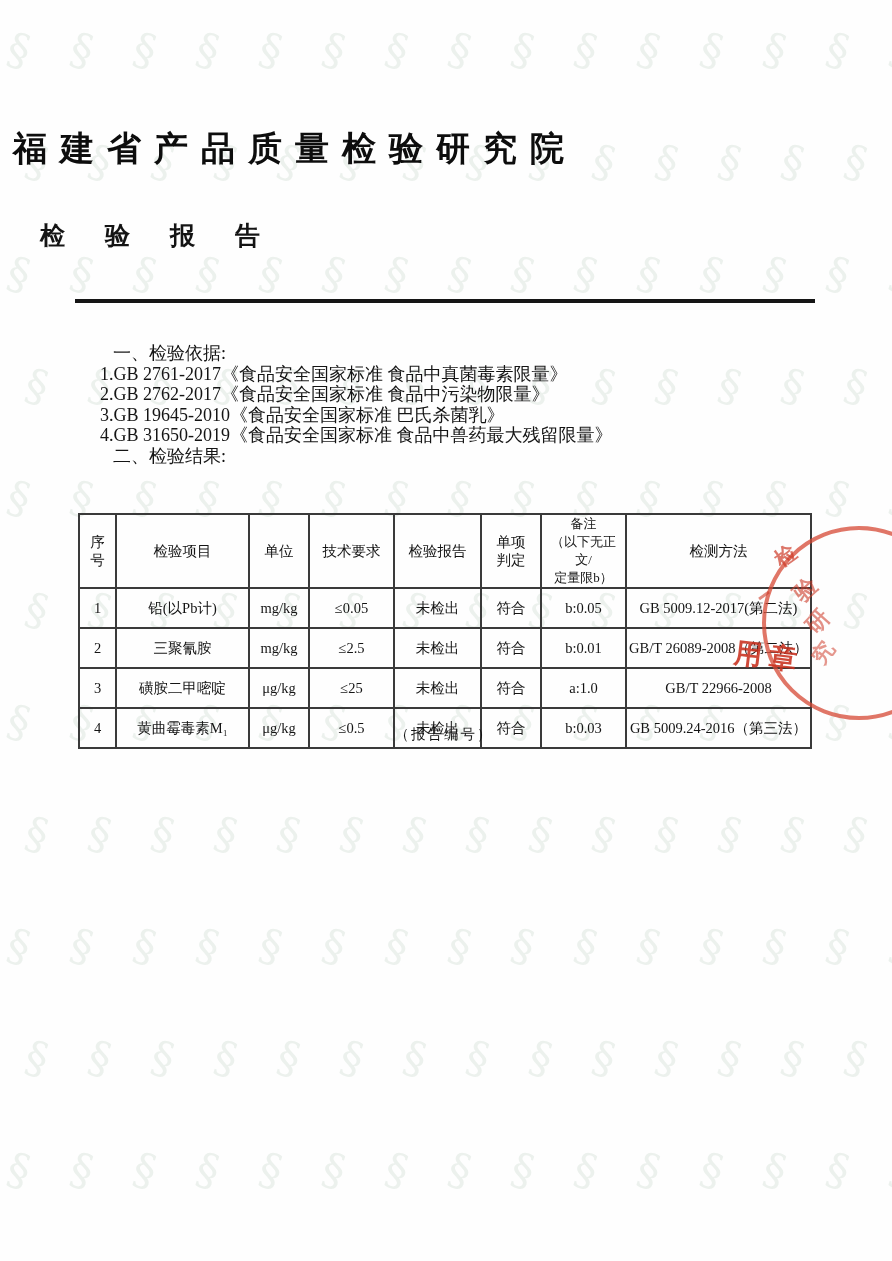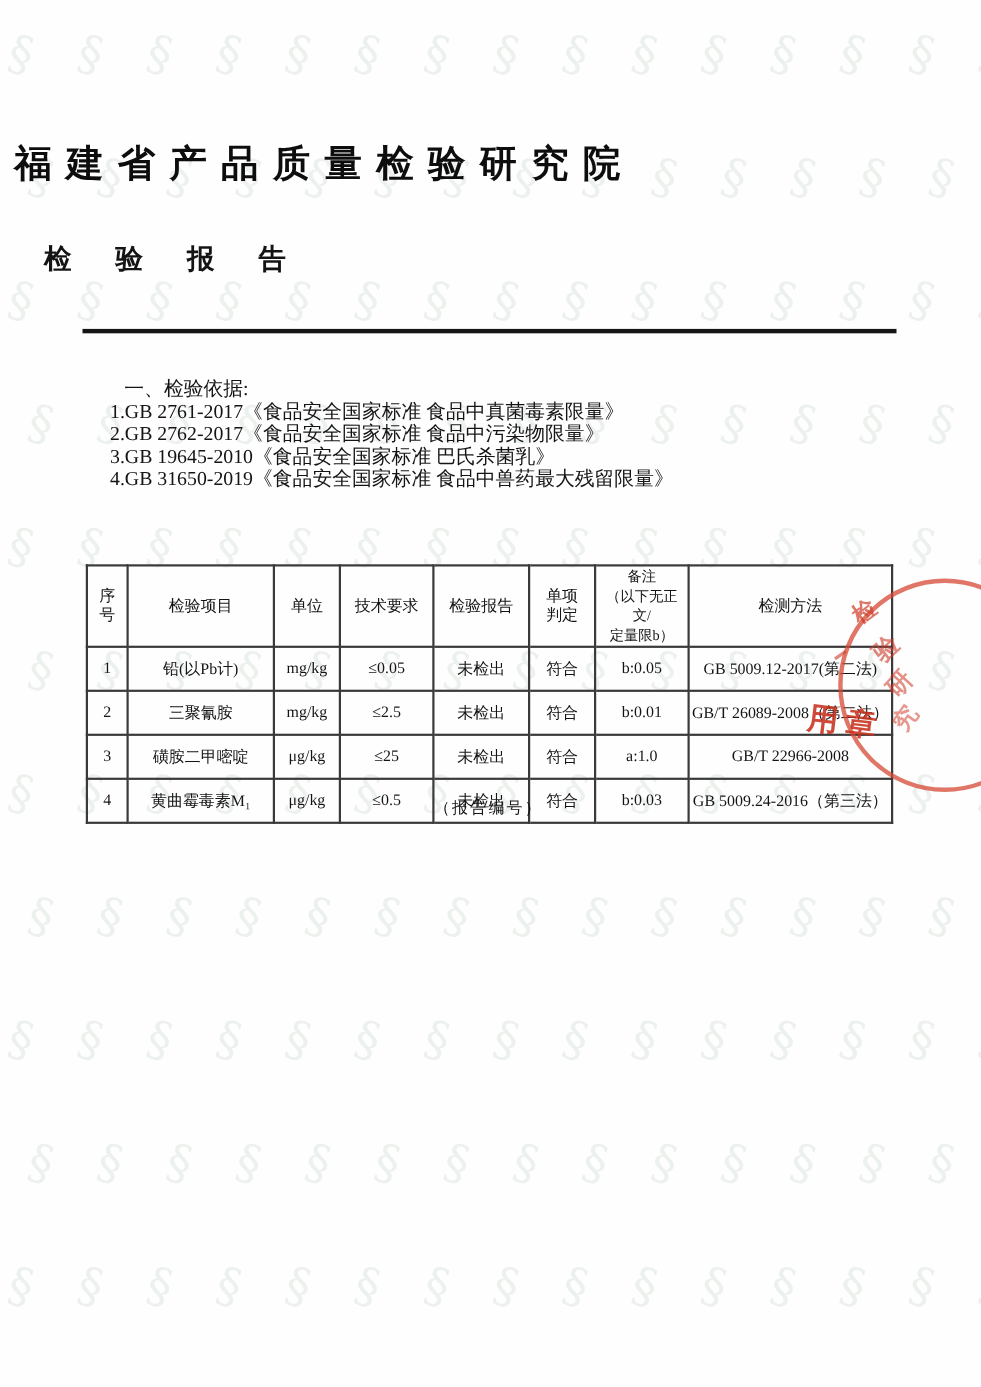--- a/index.html
+++ b/index.html
@@ -281,20 +281,21 @@
 
 
   <div class="rule"></div>
 
   <div class="body-text">
     <div class="heading-line">一、检验依据:</div>
     <div class="preline">1.GB 2761-2017《食品安全国家标准 食品中真菌毒素限量》</div>
     <div class="preline">2.GB 2762-2017《食品安全国家标准 食品中污染物限量》</div>
     <div class="preline">3.GB 19645-2010《食品安全国家标准 巴氏杀菌乳》</div>
     <div class="preline">4.GB 31650-2019《食品安全国家标准 食品中兽药最大残留限量》</div>
+    <div class="heading-line">二、检验结果:</div>
   </div>
 
   <table class="results">
     <colgroup>
       <col style="width:37px">
         <col style="width:133px">
         <col style="width:60px">
         <col style="width:85px">
       <col style="width:87px">
         <col style="width:60px">

